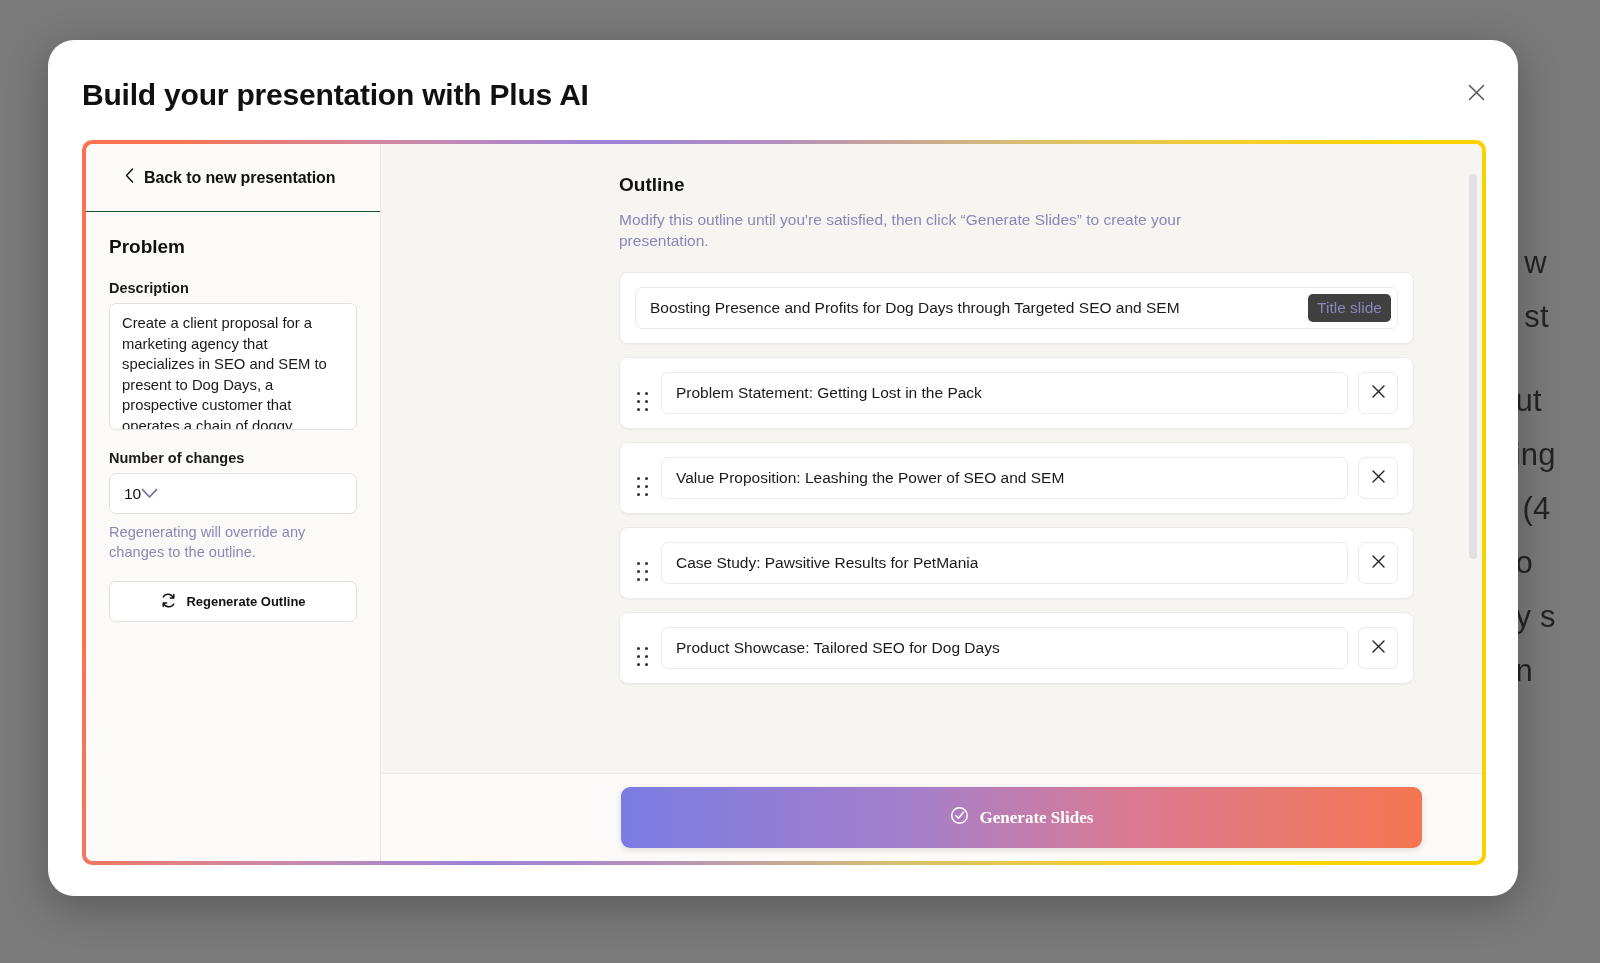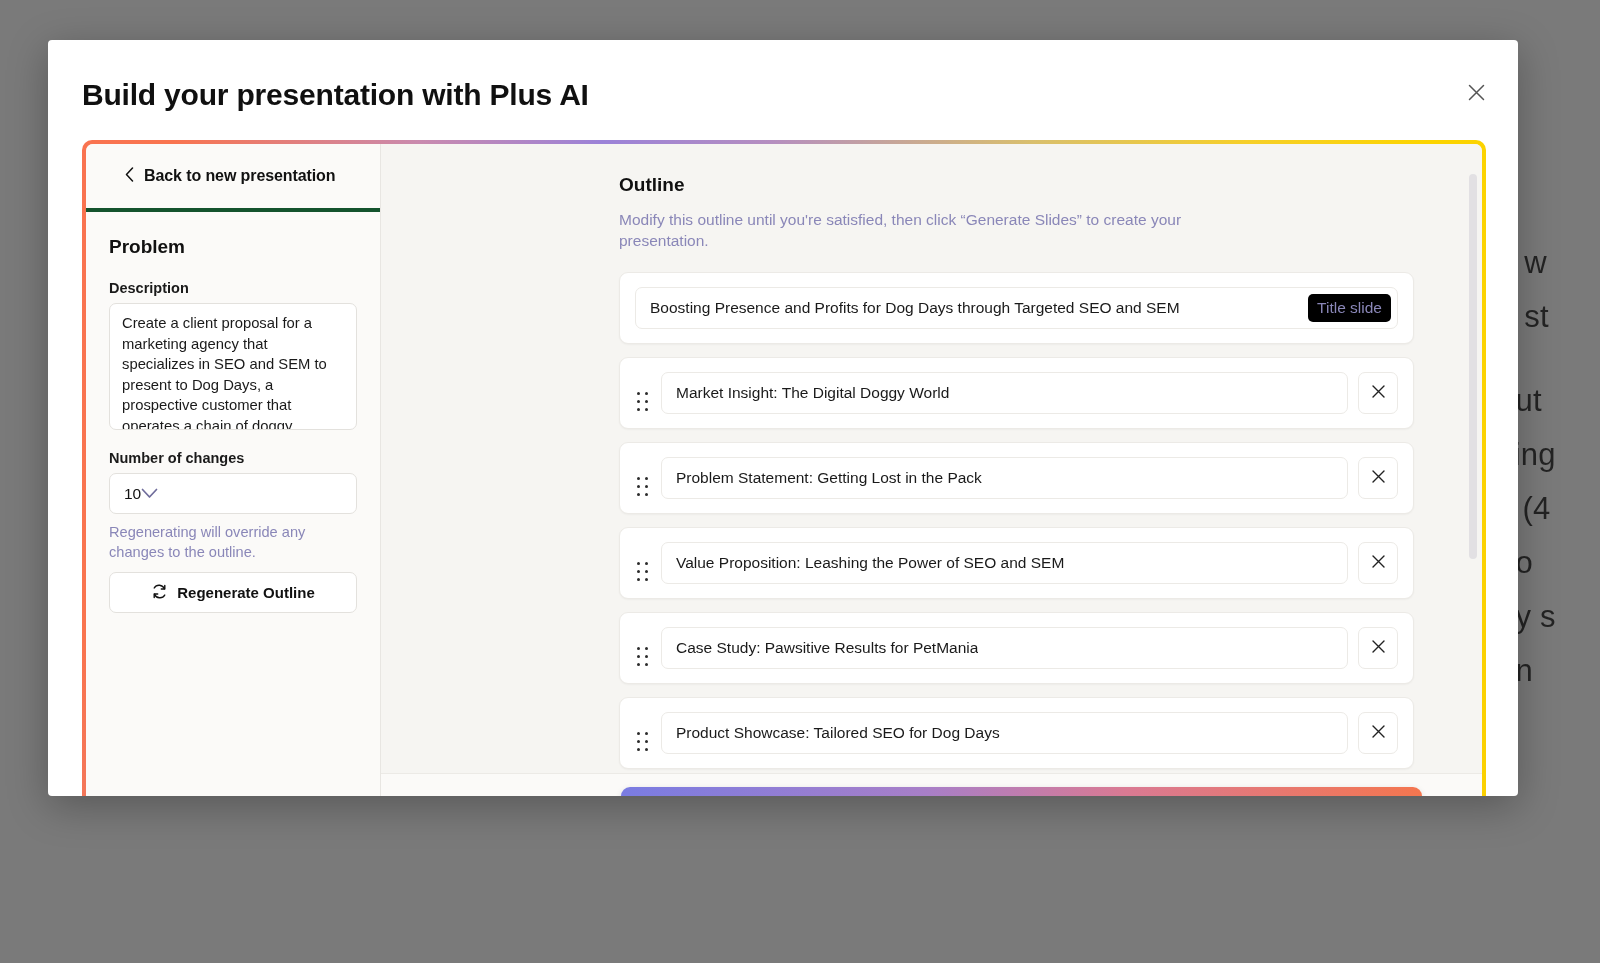--- a/index.html
+++ b/index.html
@@ -31,23 +31,23 @@
 
   #overlay {
     position: absolute; inset: 0;
     background: rgba(40,40,40,0.62);
   }
 
   
   #modal {
     position: absolute;
     left: 48px; top: 40px;
-    width: 1470px; height: 756px;
-    background: #ffffff;
-    border-radius: 4px;
+    width: 1470px; height: 856px;
+    background: #ffffff;
+    border-radius: 26px;
     box-shadow: 0 10px 40px rgba(0,0,0,0.28);
     overflow: hidden;
   }
   #modal-title {
     position: absolute;
     left: 34px; top: 38px;
     font-size: 30px;
     font-weight: 600;
     color: #101010;
     letter-spacing: -0.2px;
@@ -97,21 +97,21 @@
     border-right: 1px solid #e8e6e2;
     display: flex;
     flex-direction: column;
   }
   #back-row {
     height: 68px;
     flex: 0 0 68px;
     display: flex; align-items: center;
     gap: 10px;
     padding: 0 0 0 39px;
-    border-bottom: 4px solid #14532d;
+    border-bottom: 1px solid #14532d;
     cursor: pointer;
   }
   #back-row .chev { display: block; }
   #back-label {
     font-size: 16px; font-weight: 700; color: #111;
     letter-spacing: -0.1px;
   }
   #settings-body { padding: 24px 23px 0 23px; }
   #settings-heading {
     font-size: 19px; font-weight: 700; color: #111;
@@ -150,29 +150,29 @@
     font-size: 15.5px;
     color: #111;
   }
   #regen-note {
     margin-top: 9px;
     font-size: 14.6px;
     line-height: 19.5px;
     color: #8a87b8;
   }
   #regen-btn {
-    margin-top: 10px;
+    margin-top: 19px;
     height: 41px;
     background: #ffffff;
     border: 1px solid #e3e1dd;
     border-radius: 7px;
     display: flex; align-items: center; justify-content: center;
     gap: 9px;
     cursor: pointer;
-    font-size: 15px; font-weight: 700; color: #111;
+    font-size: 13px; font-weight: 700; color: #111;
     width: 100%;
     font-family: "Liberation Sans", sans-serif;
   }
 
   
   #outline-area {
     flex: 1 1 auto;
     position: relative;
     display: flex;
     flex-direction: column;
@@ -242,21 +242,21 @@
   .slide-input .txt {
     overflow: hidden;
     text-overflow: clip;
     white-space: nowrap;
     display: block;
   }
   .title-badge {
     position: absolute;
     right: 6px; top: 50%;
     transform: translateY(-50%);
-    background: #000000;
+    background: #404040;
     color: #8a87b8;
     font-size: 15.5px;
     border-radius: 5px;
     padding: 5px 9px;
     white-space: nowrap;
   }
   .del-btn {
     flex: 0 0 40px;
     width: 40px; height: 42px;
     background: #ffffff;
@@ -380,40 +380,20 @@
           <div id="outline-heading">Outline</div>
           <div id="outline-sub">Modify this outline until you're satisfied, then click “Generate Slides” to create your presentation.</div>
 
           <div class="slide-card title-card">
             <div class="slide-input">
               <span class="txt">Boosting Presence and Profits for Dog Days through Targeted SEO and SEM</span>
               <span class="title-badge">Title slide</span>
             </div>
           </div>
 
-          <div class="slide-card">
-            <div class="drag-handle">
-                  <i></i>
-                  <i></i>
-                  <i></i>
-                  <i></i>
-                  <i></i>
-                  <i></i>
-                </div>
-            <div class="slide-input">
-              <span class="txt">Market Insight: The Digital Doggy World</span>
-            </div>
-            <button class="del-btn">
-              <span>
-                <svg width="15" height="15" viewBox="0 0 15 15" aria-hidden="true">
-                  <path d="M2 2 L13 13 M13 2 L2 13" stroke="#222" stroke-width="1.4" stroke-linecap="round" fill="none"></path>
-                </svg>
-              </span>
-            </button>
-          </div>
 
           <div class="slide-card">
             <div class="drag-handle">
                   <i></i>
                   <i></i>
                   <i></i>
                   <i></i>
                   <i></i>
                   <i></i>
                 </div>

